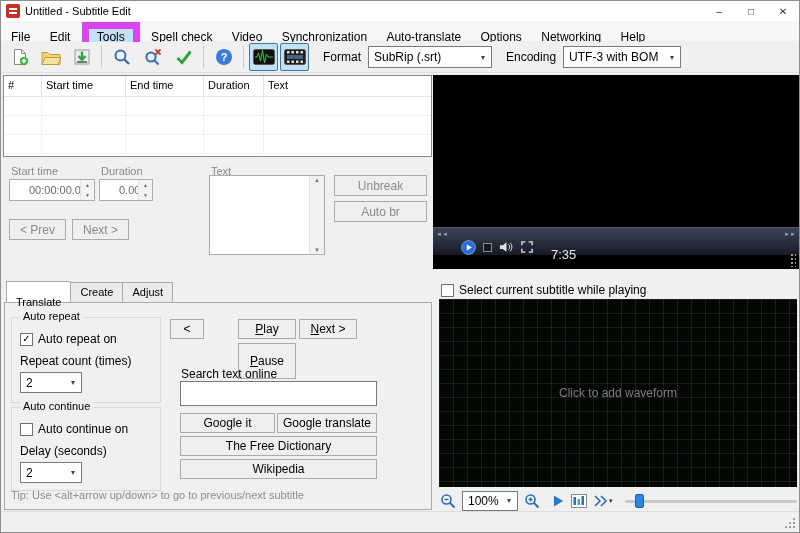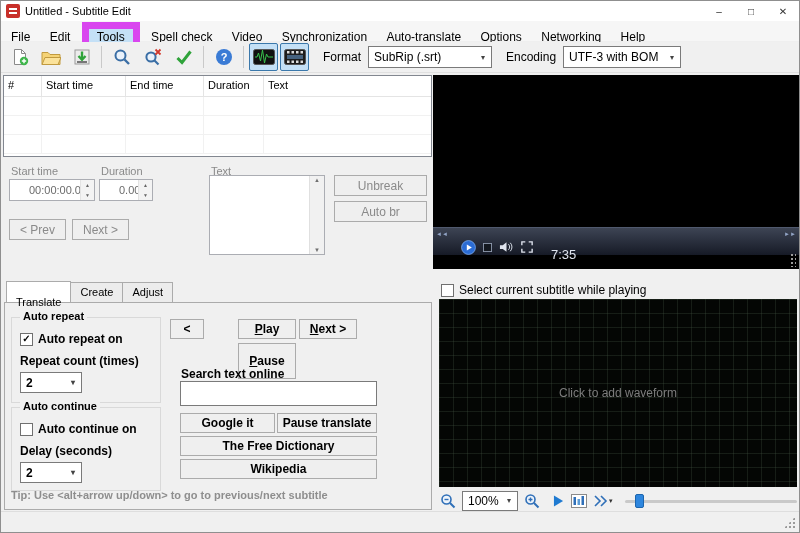--- a/index.html
+++ b/index.html
@@ -66,21 +66,21 @@
   .ctrl-row{height:16px;display:flex;align-items:center;gap:7px;padding-left:28px;}
 
   
   .v-grip{position:absolute;right:3px;top:252px;width:6px;height:14px;background-image:radial-gradient(#9a9a9a 1px,transparent 1.2px);background-size:4px 4px;}
 
   
   .tabcontrol{position:absolute;left:3px;top:281px;width:428px;height:228px;}
   .tabstrip{display:flex;height:20px;padding-left:2px;}
   .tab{padding:3px 9px 0 9px;border:1px solid #ababab;border-bottom:none;background:#ececec;margin-right:-1px;font-size:11px;}
   .tab.active{background:#fff;position:relative;z-index:2;padding-top:14px;margin-top:-1px;}
-  .tabpage{position:absolute;left:0;top:20px;right:0;bottom:0;border:1px solid #ababab;background:#f0f0f0;font-weight:bold;}
+  .tabpage{position:absolute;left:0;top:20px;right:0;bottom:0;border:1px solid #ababab;background:#f0f0f0;}
   .groupbox{position:absolute;border:1px solid #d9d9d9;}
   .groupbox .gb-title{position:absolute;top:-8px;left:8px;background:#f0f0f0;padding:0 3px;font-size:11px;}
   .gb1{left:6px;top:14px;width:150px;height:86px;}
   .gb2{left:6px;top:104px;width:150px;height:84px;}
   .gb-content{padding:14px 8px 0 8px;}
   .cb-row{display:flex;align-items:center;gap:5px;margin-bottom:8px;}
   .checkbox{width:13px;height:13px;background:#fff;border:1px solid #707070;display:inline-flex;align-items:center;justify-content:center;font-size:10px;line-height:1;flex:0 0 auto;}
   .gb-label{font-size:12px;margin-bottom:4px;}
   .combo.small{width:62px;height:21px;}
   .abs{position:absolute;}
@@ -358,21 +358,21 @@
           <span class="mnemonic">Next &gt;</span>
         </span>
       <span class="btn abs" style="left:233px;top:40px;width:58px;height:36px;">
           <span class="mnemonic">Pause</span>
         </span>
 
       <span class="search-label">Search text online</span>
       <span class="search-input"></span>
 
       <span class="btn abs" style="left:175px;top:110px;width:95px;height:20px;">Google it</span>
-      <span class="btn abs" style="left:272px;top:110px;width:100px;height:20px;">Pause translate</span>
+      <span class="btn abs" style="left:272px;top:110px;width:100px;height:20px;">Google translate</span>
       <span class="btn abs" style="left:175px;top:133px;width:197px;height:20px;">The Free Dictionary</span>
       <span class="btn abs" style="left:175px;top:156px;width:197px;height:20px;">Wikipedia</span>
 
       <span class="tip">Tip: Use &lt;alt+arrow up/down&gt; to go to previous/next subtitle</span>
     </div>
   </div>
 
   <div class="select-row">
     <span class="checkbox"></span>
     <span>Select current subtitle while playing</span>

